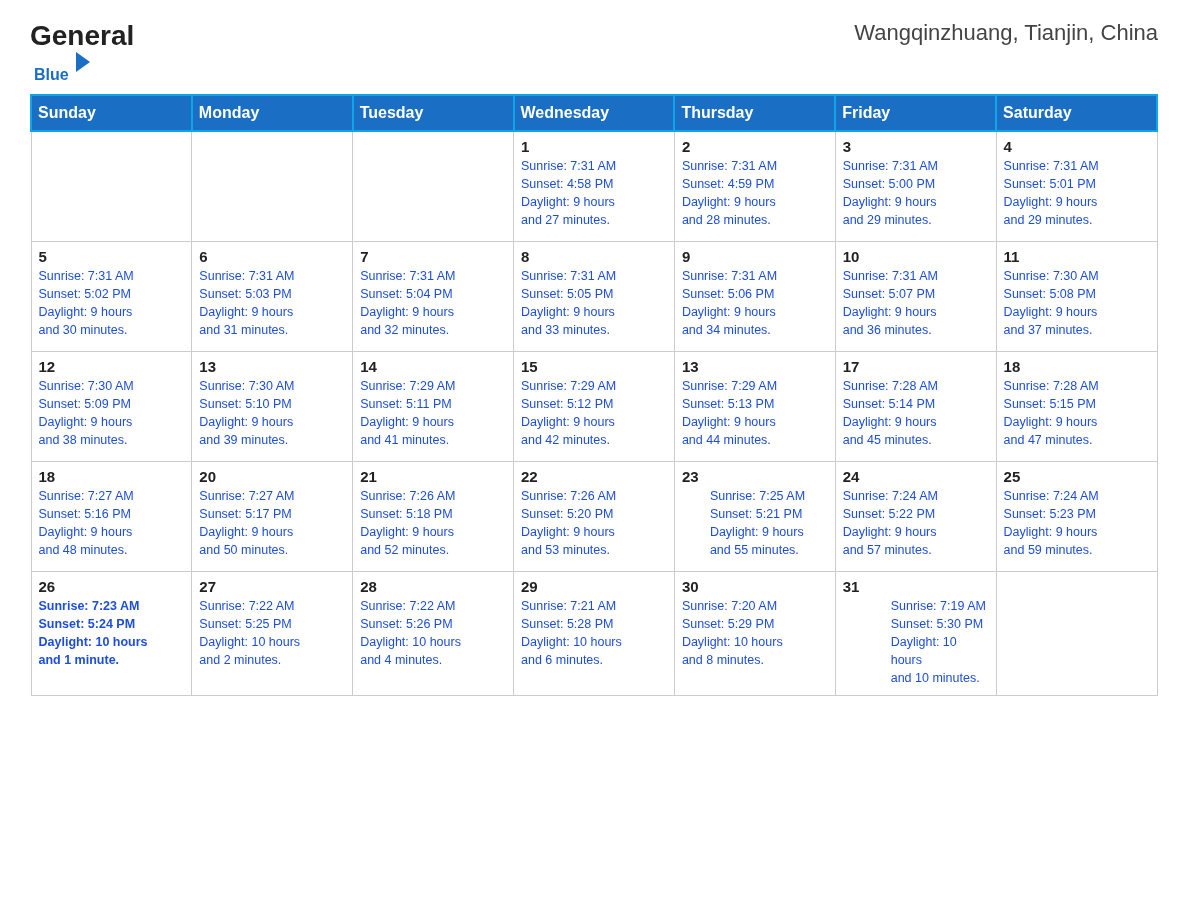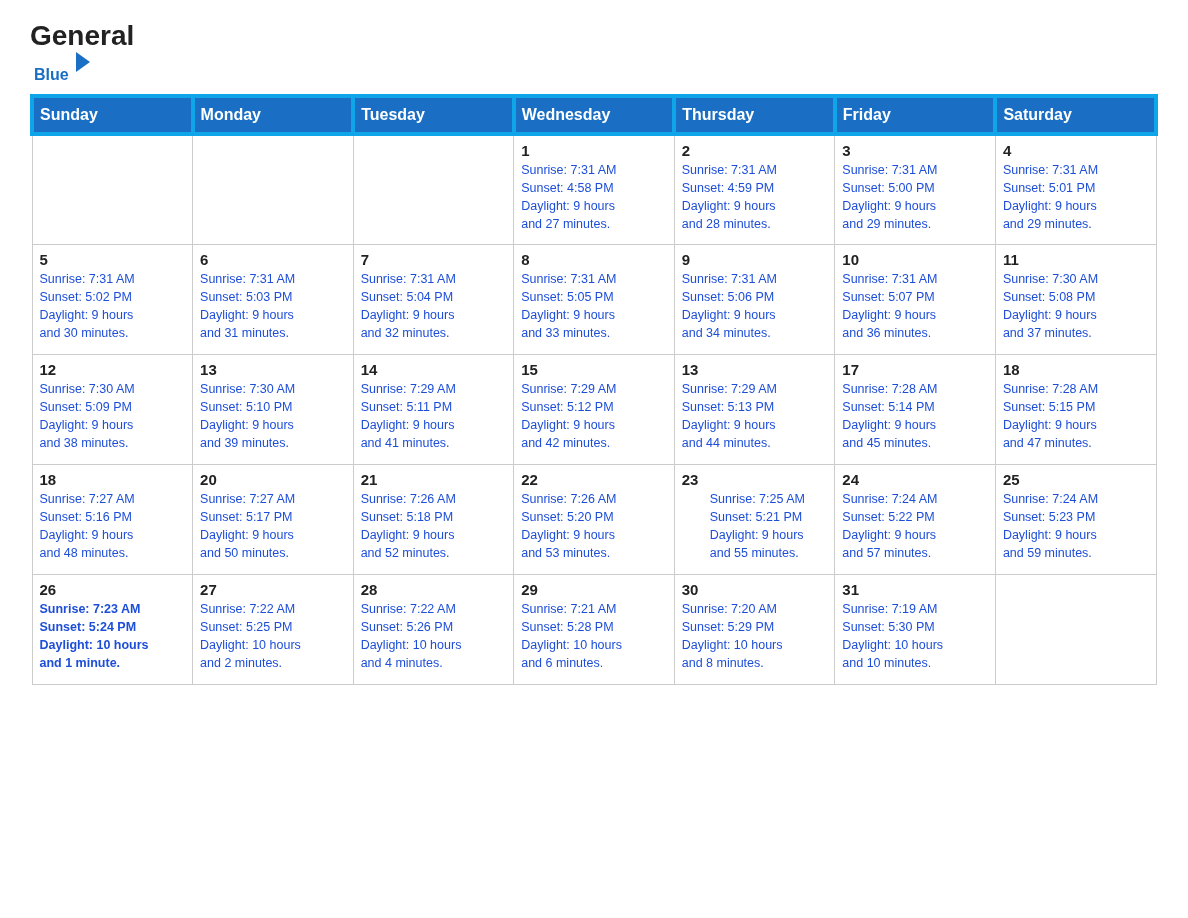--- a/index.html
+++ b/index.html
@@ -66,21 +66,21 @@
       border-collapse: collapse;
       table-layout: fixed;
     }
     thead tr th {
       background-color: #1a6fc4;
       color: #fff;
       font-size: 16px;
       font-weight: bold;
       padding: 8px 6px;
       text-align: left;
-      border: 4px solid #0ea5e9;
+      border: 2px solid #0ea5e9;
     }
     tbody tr td {
       vertical-align: top;
       padding: 6px 7px 8px 7px;
       border: 1px solid #ccc;
       font-size: 13px;
       color: #222;
       min-height: 80px;
       height: 110px;
     }
@@ -107,20 +107,21 @@
 
 <div class="header">
   <div class="logo">
     <div class="logo-text">
       <span>General</span>
       <span class="logo-arrow"></span>
     </div>
     <div class="logo-sub">Blue</div>
   </div>
   <div class="title-block">
+    <h2>Wangqinzhuang, Tianjin, China</h2>
   </div>
 </div>
 
 <table>
   <thead>
     <tr>
     <th>Sunday</th>
         <th>Monday</th>
         <th>Tuesday</th>
         <th>Wednesday</th>
@@ -347,21 +348,21 @@
         </td>
         <td>
           <span class="day-num">30</span>
           <div class="day-info" style="white-space: pre-line;">Sunrise: 7:20 AM
 Sunset: 5:29 PM
 Daylight: 10 hours
 and 8 minutes.</div>
         </td>
         <td>
           <span class="day-num">31</span>
-          <div class="day-info" style="white-space: pre-line;">Sunrise: 7:19 AM
+          <div class="day-info" style="white-space: pre-line; margin-left: 48px;">Sunrise: 7:19 AM
 Sunset: 5:30 PM
 Daylight: 10 hours
 and 10 minutes.</div>
         </td>
         <td class="empty"></td>
       </tr>
     </tbody>
 </table>
 
 </body></html>

